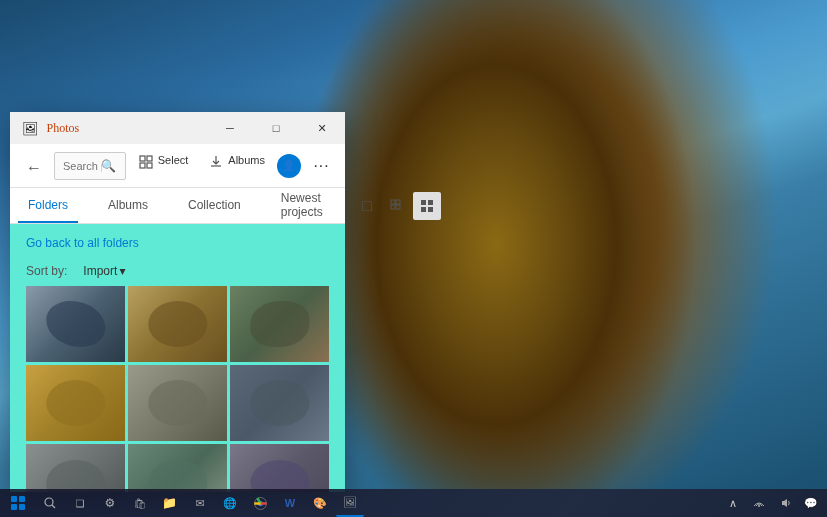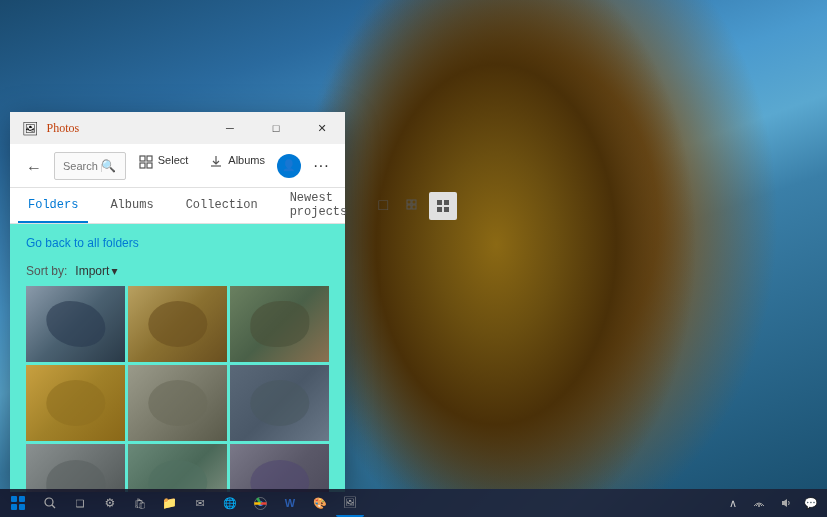--- a/index.html
+++ b/index.html
@@ -183,22 +183,21 @@
 
     
     .nav-tabs {
       display: flex;
       align-items: center;
       height: 36px;
       padding: 0 8px;
       background: #ffffff;
       border-bottom: 1px solid #e0e0e0;
       flex-shrink: 0;
-      gap: 12px;
-      font-family: Liberation Mono, monospace;
+      gap: 20px;
     }
 
     .nav-tab {
       padding: 4px 10px;
       font-size: 12px;
       cursor: pointer;
       color: #555;
       border-bottom: 2px solid transparent;
       height: 100%;
       display: flex;
@@ -243,21 +242,21 @@
       font-size: 12px;
       cursor: pointer;
       margin-bottom: 10px;
       display: block;
       padding: 4px 0;
     }
 
     .sort-row {
       display: flex;
       align-items: flex-end;
-      gap: 8px;
+      gap: 16px;
       margin-bottom: 8px;
       font-size: 12px;
       color: #555;
     }
 
     .sort-label { font-size: 12px; color: #555; }
 
     .sort-value {
       display: flex;
       align-items: center;

